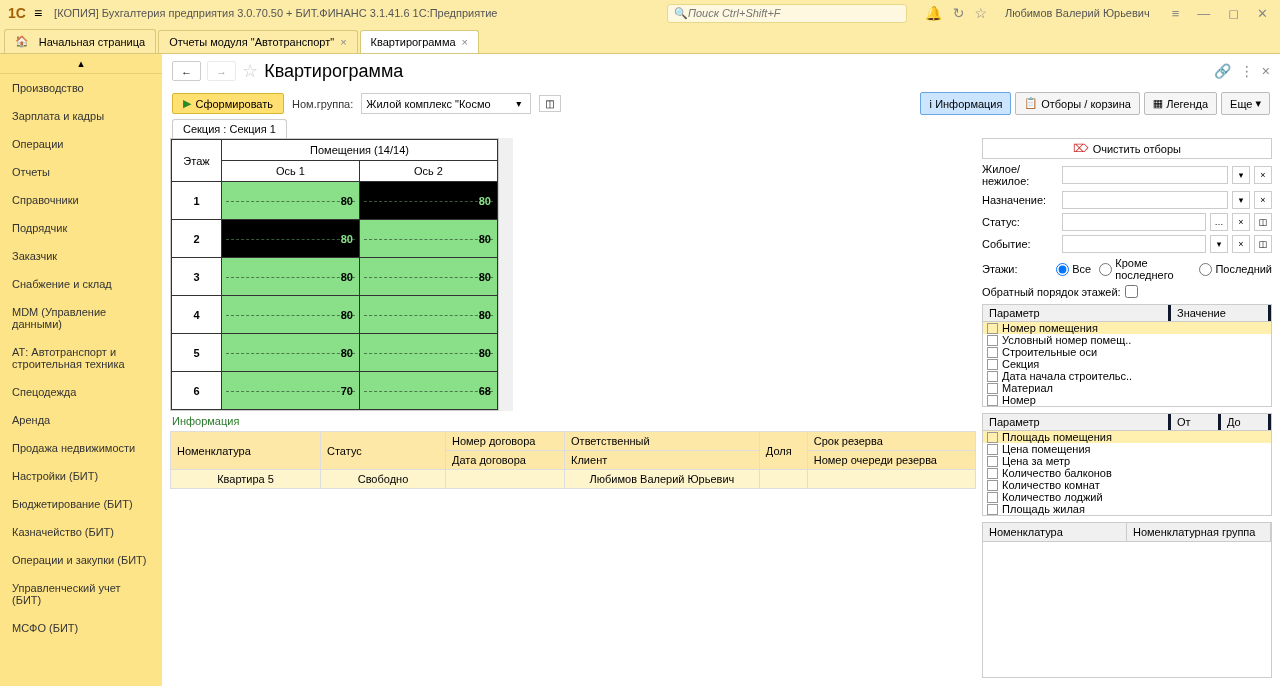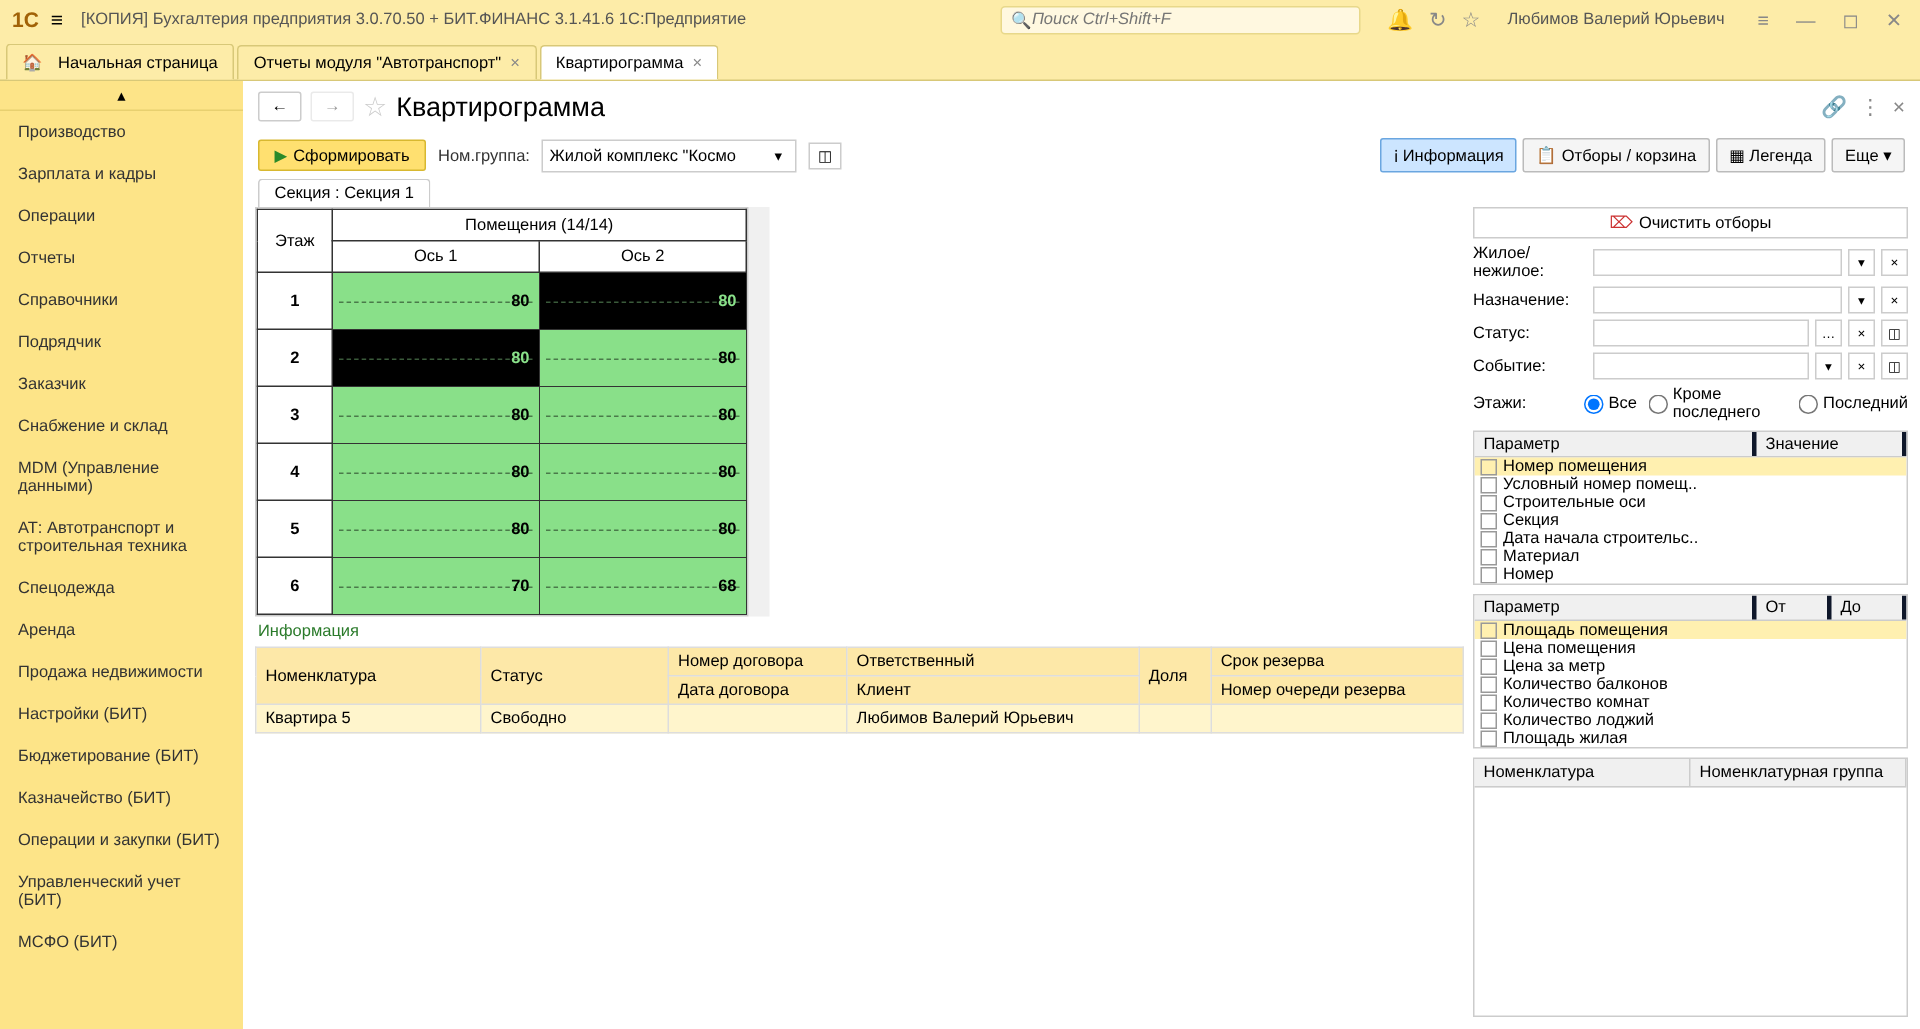--- a/index.html
+++ b/index.html
@@ -70,21 +70,21 @@
 .room-cell .area { position: absolute; right: 6px; top: 50%; transform: translateY(-50%); font-weight: bold; }
 .room-cell .dash-line { position: absolute; left: 4px; right: 4px; top: 50%; border-top: 1px dashed #4a7a4a; }
 .room-cell.black .dash-line { border-top-color: #3a5a3a; }
 
 .grid-vscroll { width: 14px; background: #f0f0f0; }
 
 
 .info-header { color: #2a7a2a; padding: 4px 2px; font-size: 11px; }
 .info-table { width: 100%; border-collapse: collapse; border: 1px solid #ddd; }
 .info-table th { background: #fde8a8; border: 1px solid #ddd; padding: 3px 6px; text-align: left; font-weight: normal; }
-.info-table td { border: 1px solid #ddd; padding: 3px 6px; background: #fff5cc; }
+.info-table td { border: 1px solid #ddd; padding: 3px 6px; background: #fff5cc; text-align: center; }
 
 
 .right-panel { width: 290px; display: flex; flex-direction: column; gap: 2px; overflow: hidden; }
 .clear-filters { border: 1px solid #ccc; padding: 3px; display: flex; align-items: center; justify-content: center; cursor: pointer; gap: 4px; }
 .filter-row { display: flex; align-items: center; gap: 4px; margin-top: 2px; }
 .filter-label { width: 76px; }
 .filter-input { flex: 1; border: 1px solid #ccc; height: 18px; }
 .filter-sm-btn { border: 1px solid #ccc; width: 18px; height: 18px; display: flex; align-items: center; justify-content: center; cursor: pointer; background: #fff; font-size: 9px; }
 .radio-group { display: flex; gap: 8px; align-items: center; }
 .radio-group label { display: flex; align-items: center; gap: 3px; cursor: pointer; }
@@ -378,20 +378,24 @@
             <label>
                 <input type="radio" style="">
                 <span>Кроме последнего</span>
               </label>
             <label>
                 <input type="radio" style="">
                 <span>Последний</span>
               </label>
           </div>
         </div>
+        <div class="checkbox-row">
+            <span>Обратный порядок этажей:</span>
+            <input type="checkbox" style="">
+          </div>
 
         <div class="param-table">
           <div class="param-header">
               <div class="param-col1">Параметр</div>
               <div class="param-col2">Значение</div>
             </div>
           <div id="params1">
               <div class="param-row hl">
                 <span class="param-check"></span>
                 <span>Номер помещения</span>

